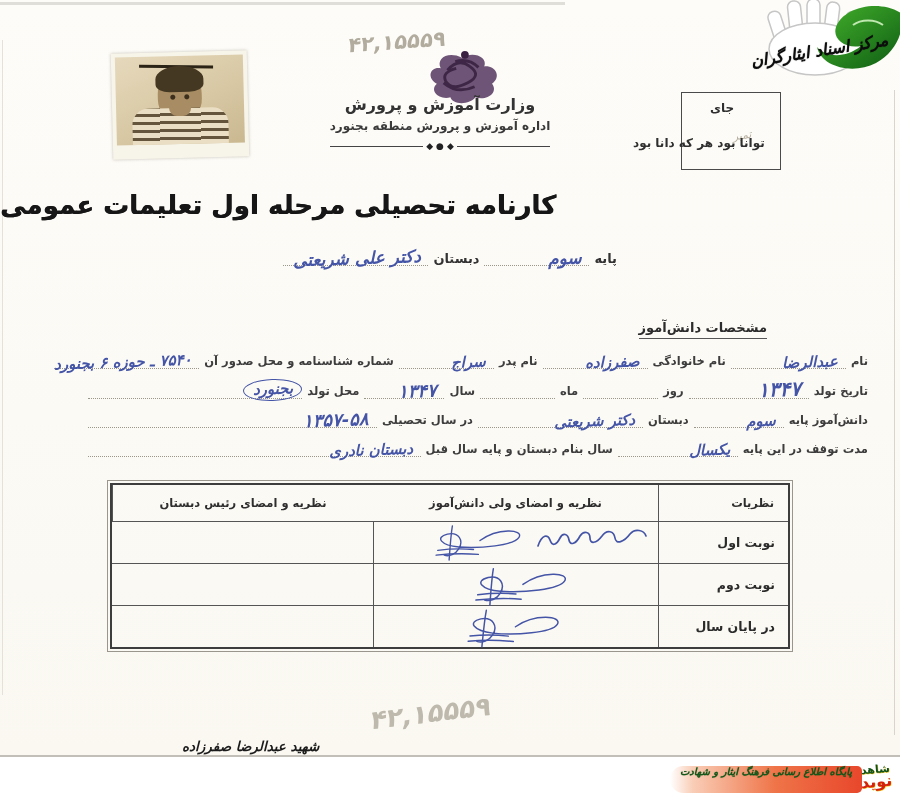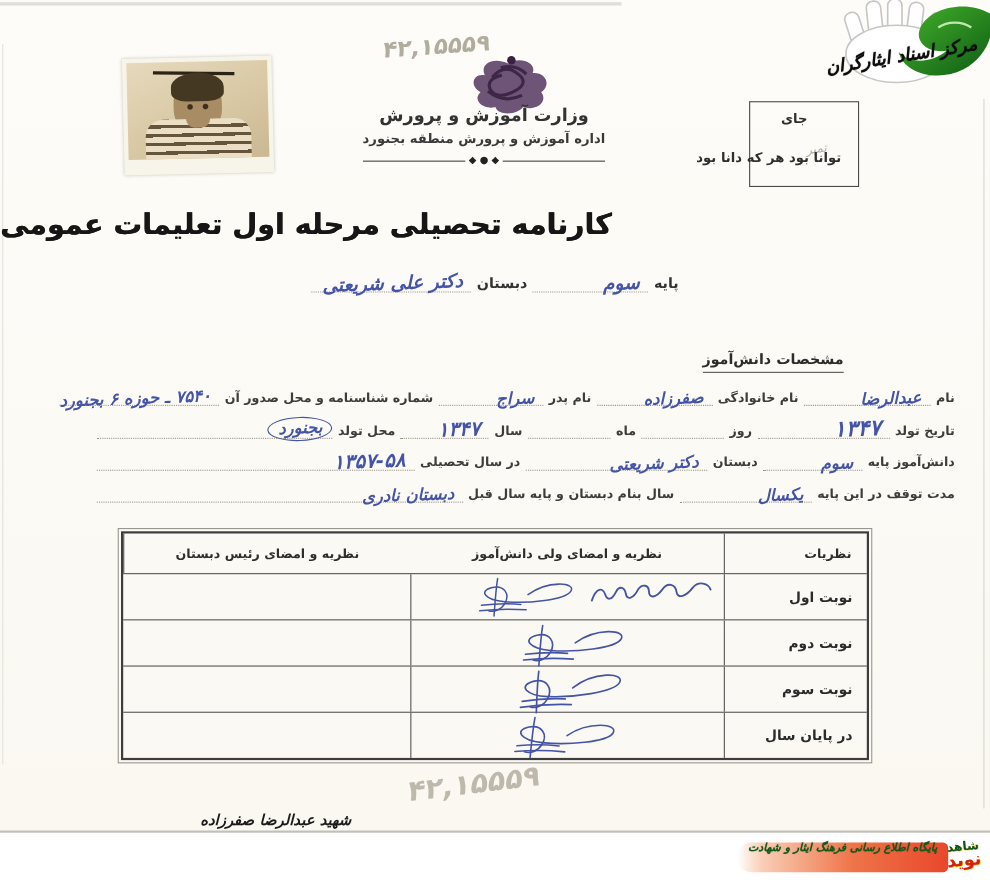--- a/index.html
+++ b/index.html
@@ -297,32 +297,20 @@
           <svg class="sig" viewBox="0 0 160 46" style="left:60px;top:3px;width:150px;height:40px">
             <path d="M96 20 C118 4 150 6 144 16 C138 26 96 30 70 28 C48 26 40 16 56 12 C70 9 76 20 70 30 C66 37 58 40 52 38"></path>
             <path d="M62 2 C60 14 59 30 58 44"></path>
               <path d="M44 32 C60 30 76 30 88 31"></path>
               <path d="M42 38 C60 36 80 36 94 37"></path>
           </svg>
         </div>
         <div class="tc c3"></div>
       </div>
 
-      <div class="trow">
-        <div class="tc c1 term">نوبت سوم</div>
-        <div class="tc c2 sigcell">
-          <svg class="sig" viewBox="0 0 160 46" style="left:55px;top:2px;width:155px;height:41px;transform:rotate(-2deg)">
-            <path d="M96 20 C118 4 150 6 144 16 C138 26 96 30 70 28 C48 26 40 16 56 12 C70 9 76 20 70 30 C66 37 58 40 52 38"></path>
-            <path d="M62 2 C60 14 59 30 58 44"></path>
-              <path d="M44 32 C60 30 76 30 88 31"></path>
-              <path d="M42 38 C60 36 80 36 94 37"></path>
-          </svg>
-        </div>
-        <div class="tc c3"></div>
-      </div>
 
       <div class="trow">
         <div class="tc c1 term">در پایان سال</div>
         <div class="tc c2 sigcell">
           <svg class="sig" viewBox="0 0 160 46" style="left:45px;top:3px;width:165px;height:40px;transform:rotate(1.5deg)">
             <path d="M96 20 C118 4 150 6 144 16 C138 26 96 30 70 28 C48 26 40 16 56 12 C70 9 76 20 70 30 C66 37 58 40 52 38"></path>
             <path d="M62 2 C60 14 59 30 58 44"></path>
               <path d="M44 32 C60 30 76 30 88 31"></path>
               <path d="M42 38 C60 36 80 36 94 37"></path>
           </svg>

